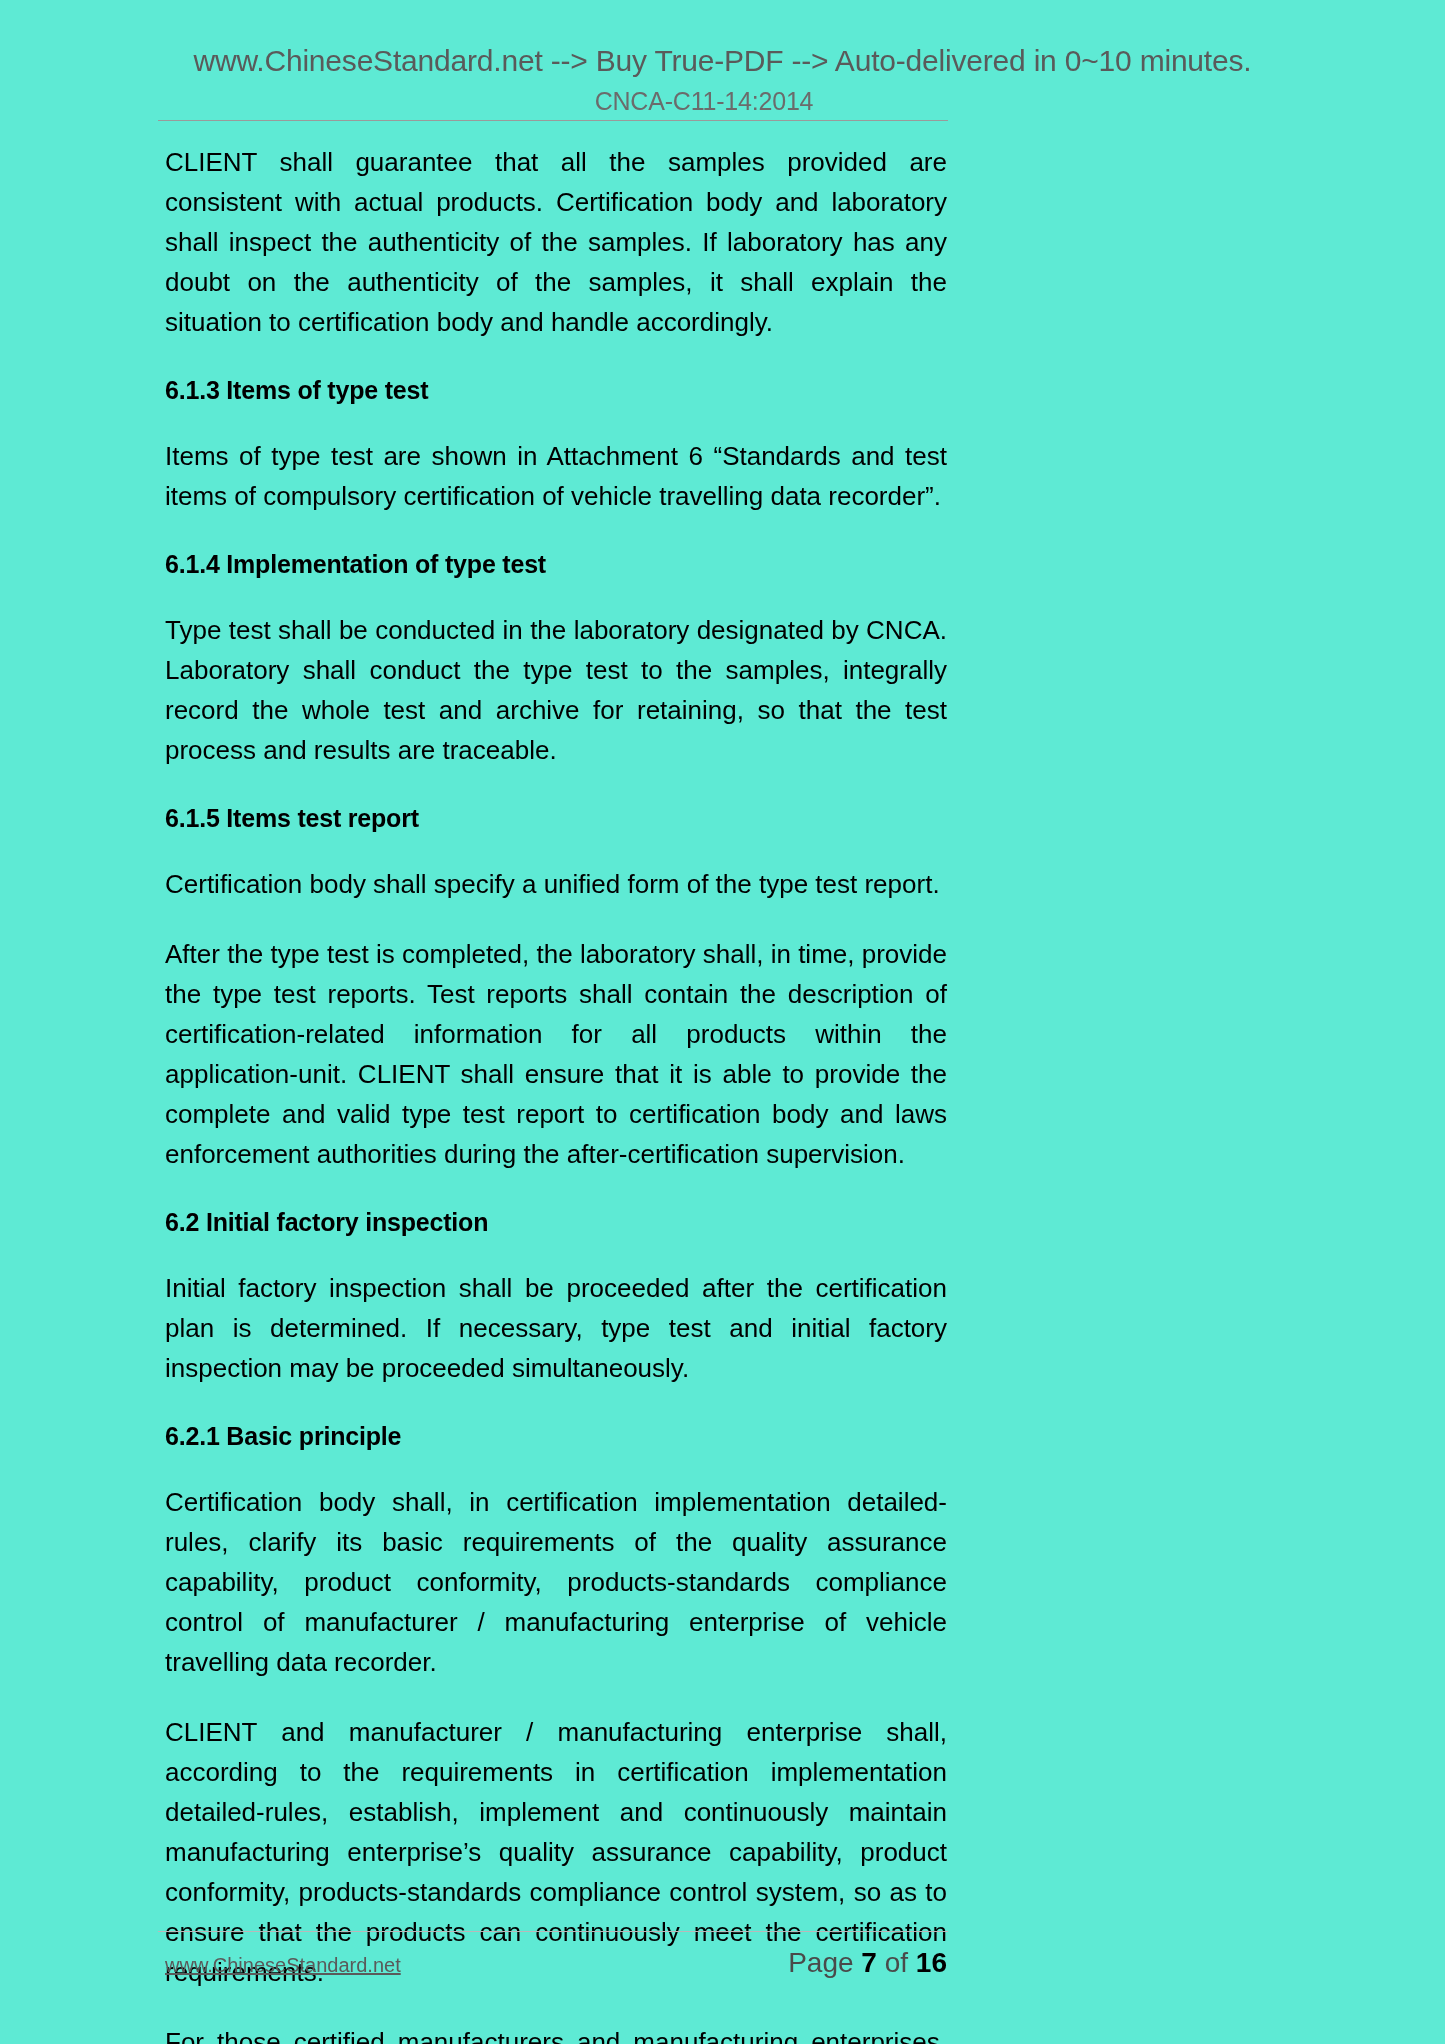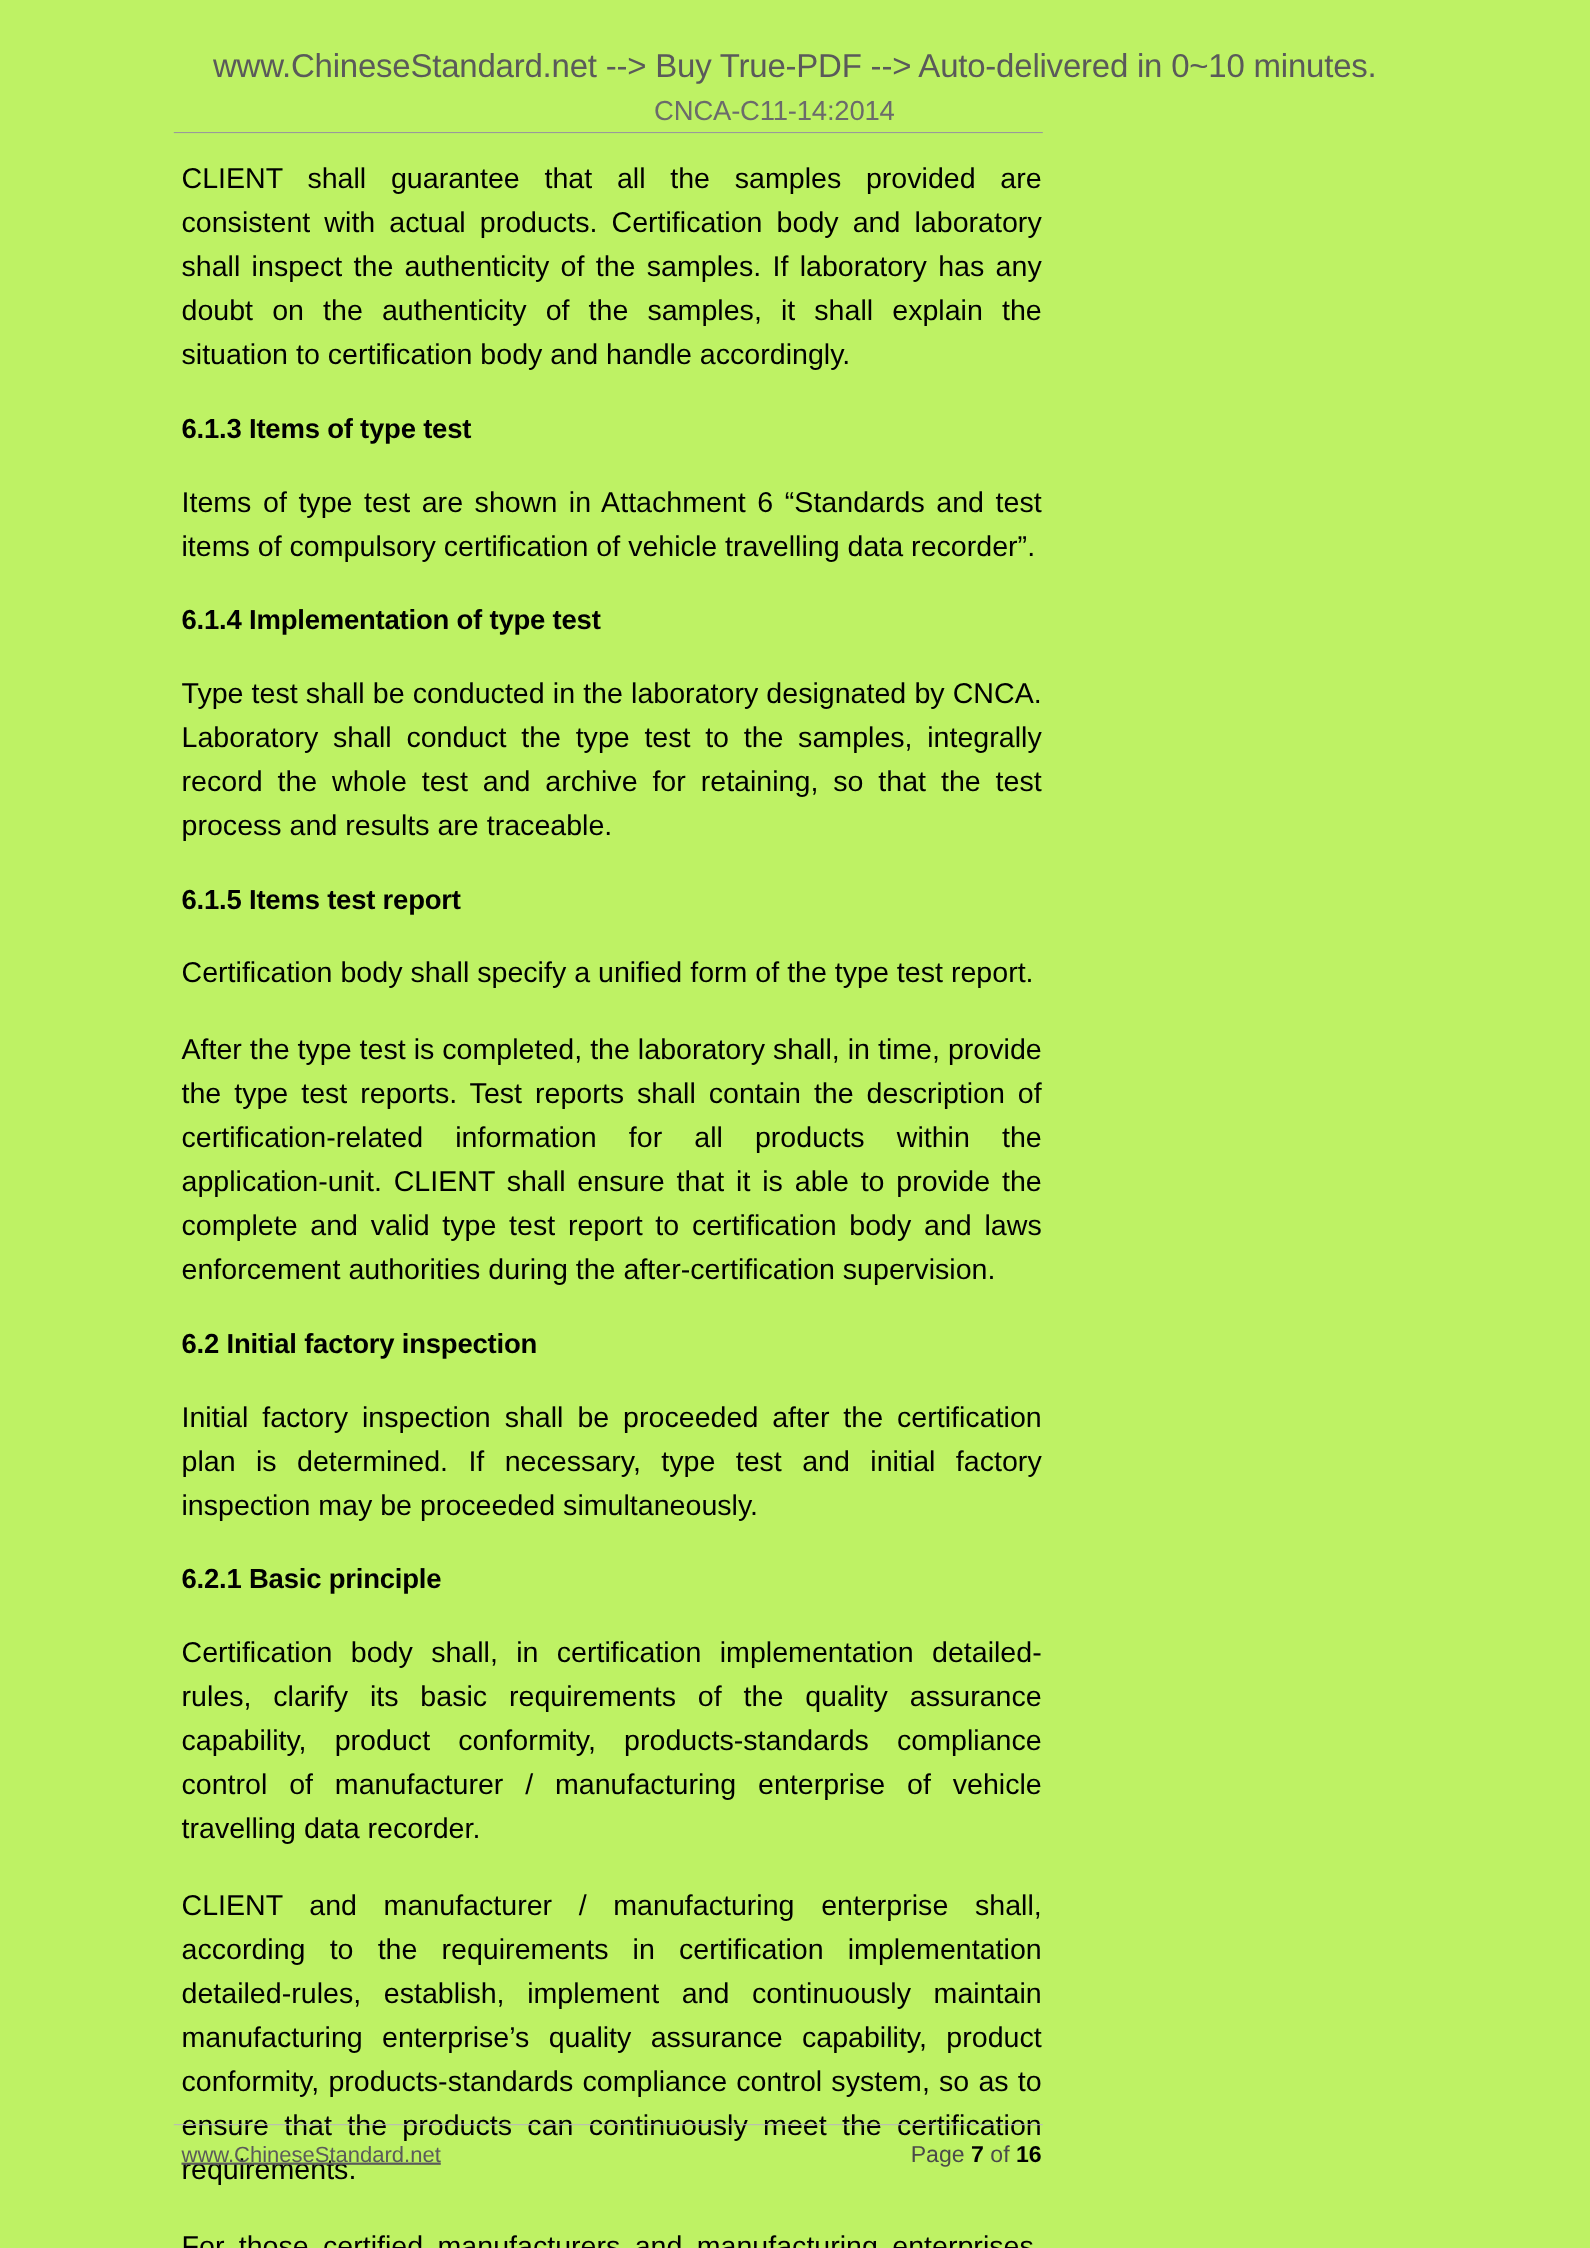--- a/index.html
+++ b/index.html
@@ -14,21 +14,21 @@
     color: #000000;
     position: relative;
     overflow: hidden;
   }
   .page {
     position: relative;
     width: 1445px;
     height: 2044px;
     box-sizing: border-box;
     padding: 12px;
-    background: #bef264;
+    background: #5eead4;
   }
 
   
   .watermark-header {
     position: absolute;
     top: 44px;
     left: 0;
     width: 1445px;
     text-align: center;
     font-size: 30px;
@@ -98,21 +98,21 @@
     align-items: baseline;
     justify-content: space-between;
   }
   .footer-link {
     font-size: 20px;
     color: #5a5a5a;
     text-decoration: underline;
     white-space: nowrap;
   }
   .footer-page {
-    font-size: 21px;
+    font-size: 28px;
     color: #4a4a4a;
     white-space: nowrap;
   }
   .footer-page b {
     font-weight: bold;
     color: #000000;
   }
 </style>
 </head>
 <body>

